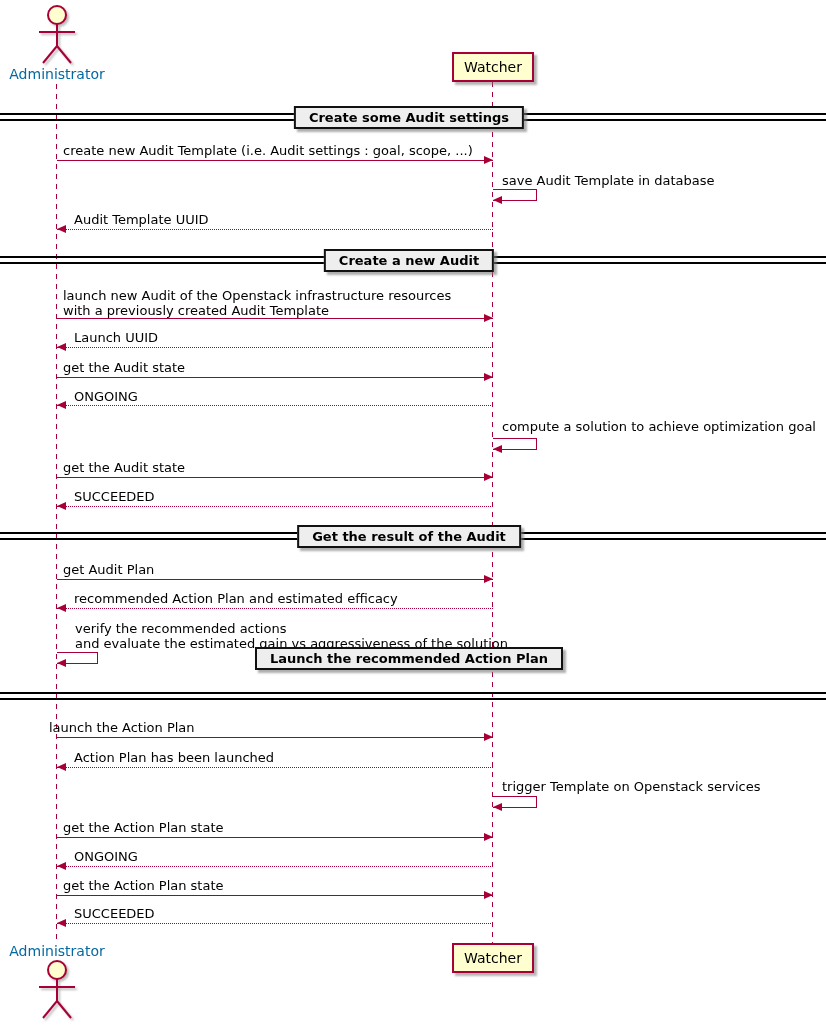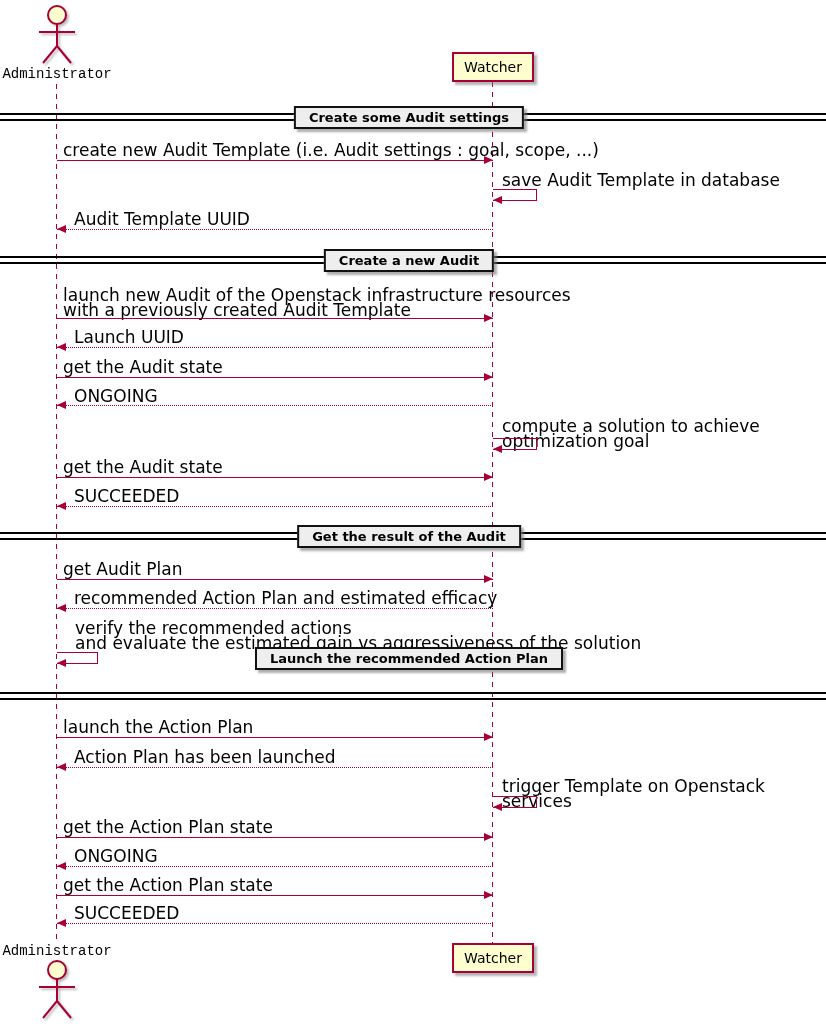--- a/index.html
+++ b/index.html
@@ -3,28 +3,28 @@
 <meta charset="utf-8">
 <style>
   html,body{margin:0;padding:0;background:#fff;}
   #diagram{position:relative;width:826px;height:1030px;background:#ffffff;overflow:hidden;
            font-family:"DejaVu Sans",sans-serif;}
   .lifeline{position:absolute;width:1px;
             background:repeating-linear-gradient(to bottom,#A80036 0,#A80036 5px,transparent 5px,transparent 10px);}
   .pbox{position:absolute;transform:translateX(-50%);background:#FEFECE;border:2px solid #A80036;
         box-shadow:3px 3px 2px rgba(120,120,120,0.55);font-size:14px;color:#000;
         padding:5px 10px;white-space:nowrap;}
-  .actor-name{position:absolute;transform:translateX(-50%);left:57px;font-size:14px;color:#000000;white-space:nowrap;font-family:Liberation Mono, monospace;}
+  .actor-name{position:absolute;transform:translateX(-50%);left:57px;font-size:14px;color:#0369a1;white-space:nowrap;}
   .actor-svg{position:absolute;filter:drop-shadow(2.5px 2.5px 1px rgba(120,120,120,0.5));}
   .divider-strip{position:absolute;left:0;width:826px;height:8px;box-sizing:border-box;
                  border-top:2px solid #000;border-bottom:2px solid #000;}
   .divider-box{position:absolute;left:409px;transform:translateX(-50%);background:#EEEEEE;
                border:2px solid #111;box-shadow:3px 3px 2px rgba(120,120,120,0.6);
                font-size:13px;font-weight:bold;color:#000;padding:2px 13px;white-space:nowrap;}
-  .msg-label{position:absolute;font-size:17px;line-height:15px;color:#000;white-space:pre-line;}
+  .msg-label{position:absolute;font-size:13px;line-height:15px;color:#000;white-space:pre-line;}
   .arrow{position:absolute;height:0;border-top:1px solid #A80036;}
   .arrow.dotted{border-top-style:dotted;}
   .selfloop{position:absolute;height:12px;box-sizing:border-box;
             border-top:1px solid #A80036;border-right:1px solid #A80036;border-bottom:1px solid #A80036;}
   .head-r{position:absolute;width:0;height:0;border-top:4px solid transparent;
           border-bottom:4px solid transparent;border-left:9px solid #A80036;}
   .head-l{position:absolute;width:0;height:0;border-top:4px solid transparent;
           border-bottom:4px solid transparent;border-right:9px solid #A80036;}
 </style>
 </head>
@@ -140,21 +140,21 @@
     <div class="selfloop" style="left:57px;top:652px;width:41px"></div>
     <div class="head-l" style="left:57px;top:659px"></div>
   </div>
 
   <div>
     <div class="divider-strip" style="top:692px"></div>
     <div class="divider-box" style="top:647px">Launch the recommended Action Plan</div>
   </div>
 
   <div>
-    <div class="msg-label" style="left:63px;top:720px">launch the Action Plan</div>
+    <div class="msg-label" style="left:49px;top:720px">launch the Action Plan</div>
     <div class="arrow" style="left:57px;top:737px;width:436px"></div>
     <div class="head-r" style="left:484px;top:733px"></div>
   </div>
 
   <div>
     <div class="msg-label" style="left:74px;top:750px">Action Plan has been launched</div>
     <div class="arrow dotted" style="left:57px;top:767px;width:436px"></div>
     <div class="head-l" style="left:57px;top:763px"></div>
   </div>
 

